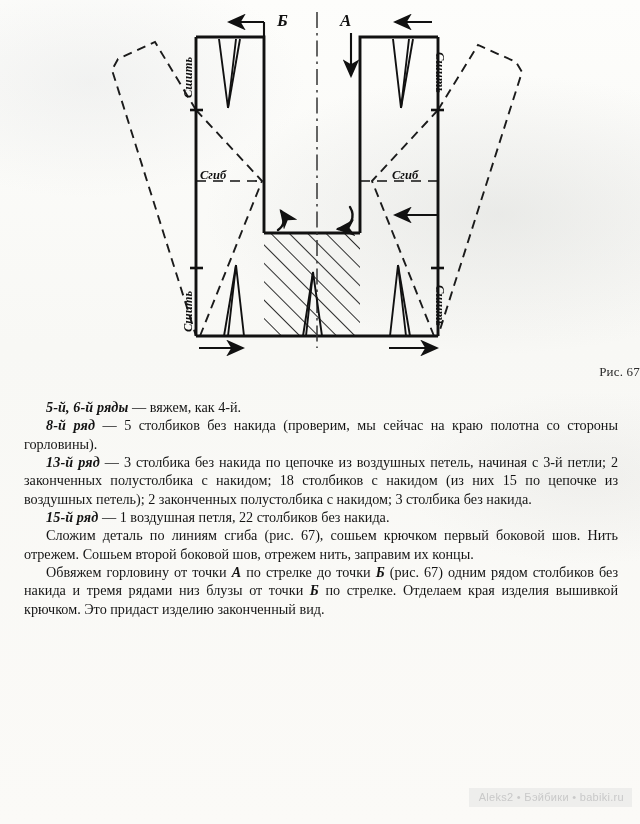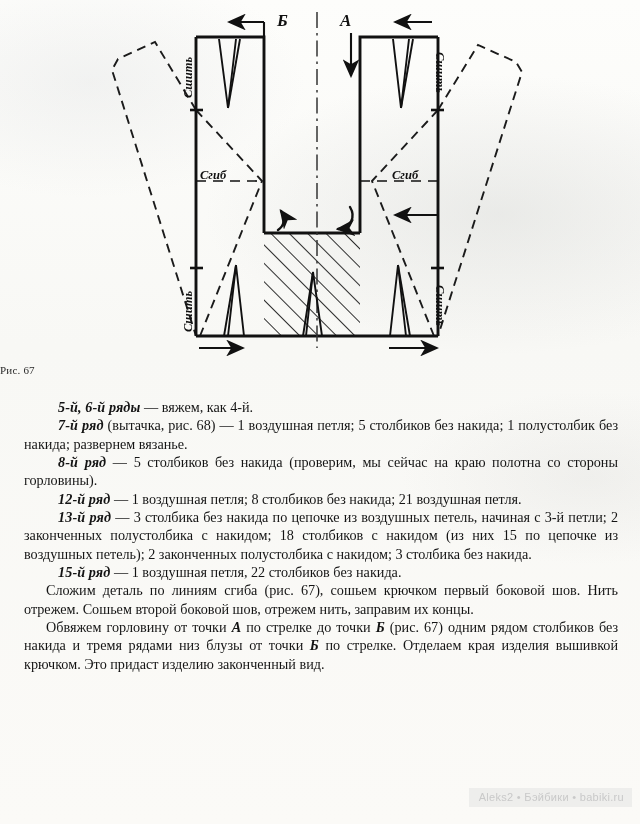--- a/index.html
+++ b/index.html
@@ -21,39 +21,39 @@
       radial-gradient(ellipse 260px 120px at 92% 58%, rgba(205,205,203,.22), rgba(255,255,255,0) 72%),
       linear-gradient(180deg,#fdfdfb 0%,#f8f8f5 42%,#fbfaf7 100%);
     pointer-events:none;
   }
   .figure-area{
     position:absolute;left:0;top:0;width:640px;height:356px;
   }
   .figure-area svg{display:block;}
   .fig-caption{
     position:absolute;left:0;top:364px;width:640px;
-    text-align:left;
+    text-align:right;
     font-family:"Liberation Serif", serif;
-    font-size:11px;letter-spacing:.2px;color:#2a2a2a;
+    font-size:13px;letter-spacing:.2px;color:#2a2a2a;
   }
   .body-text{
     position:absolute;left:24px;top:398px;width:594px;
   }
   .para{
     font-family:"Liberation Serif", serif;
     font-size:14.2px;
     line-height:18.35px;
     text-align:justify;
     text-justify:inter-word;
     margin:0;
     color:#141414;
     hyphens:none;
   }
   .para.indent{text-indent:22px;}
-  .it{font-style:italic;font-weight:600;letter-spacing:.1px;margin-left:12px;}
+  .it{font-style:italic;font-weight:600;letter-spacing:.1px;}
   .bi{font-style:italic;font-weight:700;}
   .watermark{
     position:absolute;right:8px;bottom:17px;
     font-family:"Liberation Sans", sans-serif;
     font-size:11px;
     color:#c9c9c9;
     background:rgba(228,228,228,.55);
     padding:3px 8px 4px 10px;
     letter-spacing:.3px;
     white-space:nowrap;
@@ -172,26 +172,24 @@
     <text class="rus" x="200" y="179" font-size="12.5" font-weight="700" font-style="italic" fill="#111">Сгиб</text>
     <text class="rus" x="392" y="179" font-size="12.5" font-weight="700" font-style="italic" fill="#111">Сгиб</text>
   </svg>
 </div>
 
 <div class="fig-caption">Рис. 67</div>
 
 <div class="body-text">
   <p class="para indent"><span class="it">5-й, 6-й ряды</span><span> — вяжем, как 4-й.</span></p>
 
-  <p class="para indent"><span class="it">7-й ряд</span><span> (вытачка, рис. 68) — 1 воздушная петля; 5 столбиков без накида; 1 полустолбик без накида; развернем вязанье.</span></p>
 
   <p class="para indent"><span class="it">8-й ряд</span><span> — 5 столбиков без накида (проверим, мы сейчас на краю полотна со стороны горловины).</span></p>
 
 
-  <p class="para indent"><span class="it">12-й ряд</span><span> — 1 воздушная петля; 8 столбиков без накида; 21 воздушная петля.</span></p>
 
   <p class="para indent"><span class="it">13-й ряд</span><span> — 3 столбика без накида по цепочке из воздушных петель, начиная с 3-й петли; 2 законченных полустолбика с накидом; 18 столбиков с накидом (из них 15 по цепочке из воздушных петель); 2 законченных полустолбика с накидом; 3 столбика без накида.</span></p>
 
 
   <p class="para indent"><span class="it">15-й ряд</span><span> — 1 воздушная петля, 22 столбиков без накида.</span></p>
 
 
   <p class="para indent"><span>Сложим деталь по линиям сгиба (рис. 67), сошьем крючком первый боковой шов. Нить отрежем. Сошьем второй боковой шов, отрежем нить, заправим их концы.</span></p>
 
   <p class="para indent"><span>Обвяжем горловину от точки </span><span class="bi">А</span><span> по стрелке до точки </span><span class="bi">Б</span><span> (рис. 67) одним рядом столбиков без накида и тремя рядами низ блузы от точки </span><span class="bi">Б</span><span> по стрелке. Отделаем края изделия вышивкой крючком. Это придаст изделию законченный вид.</span></p>

